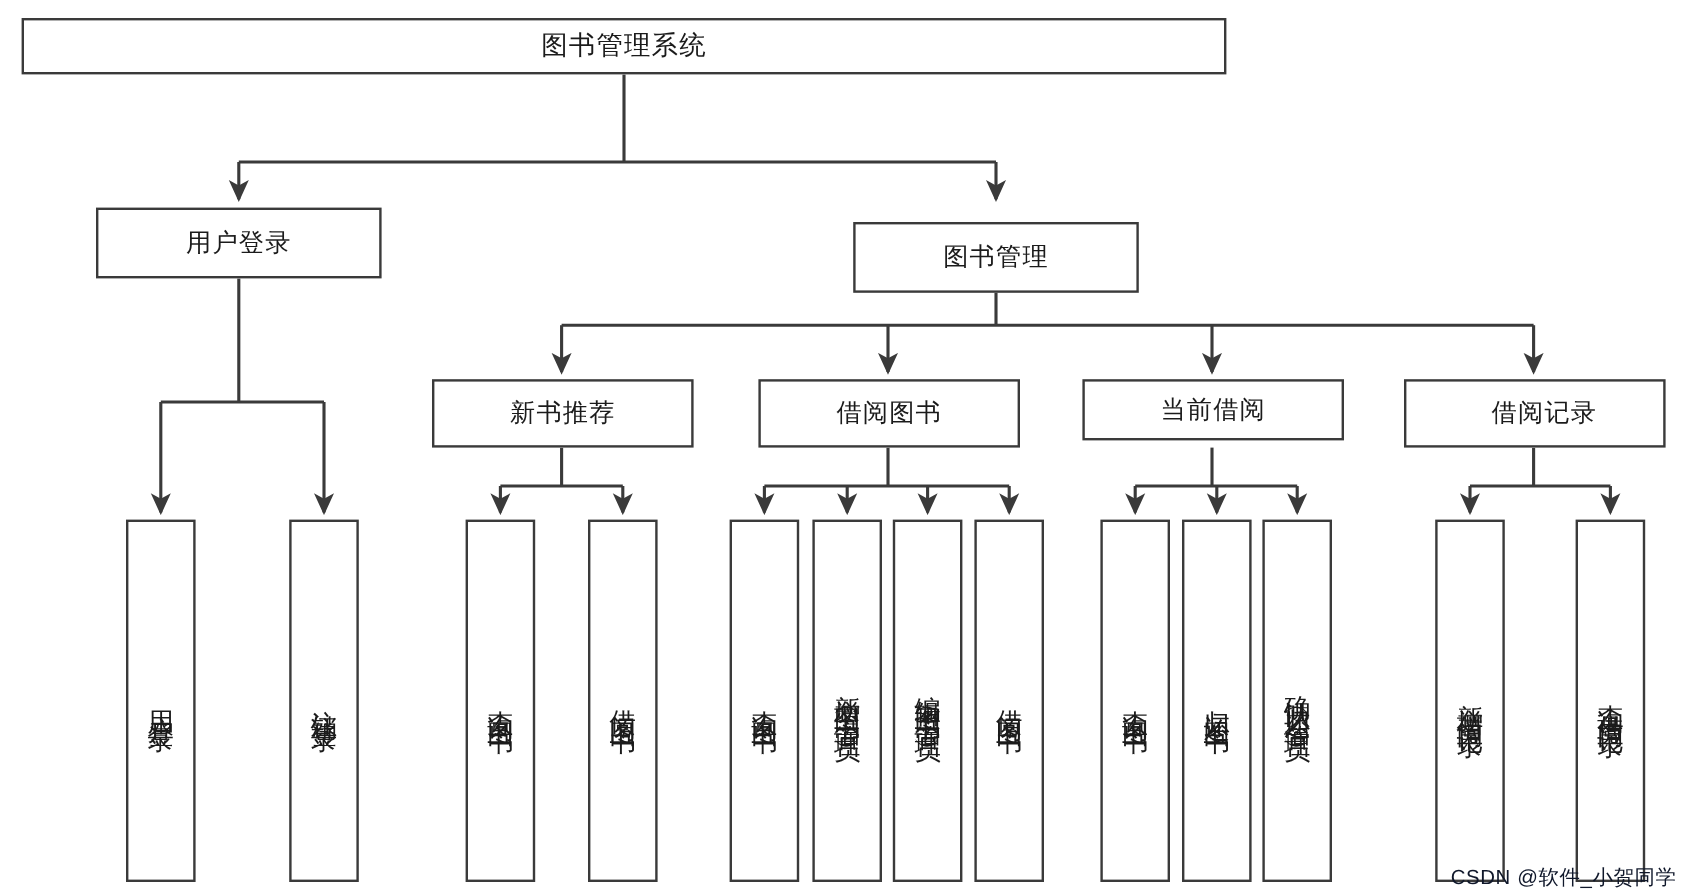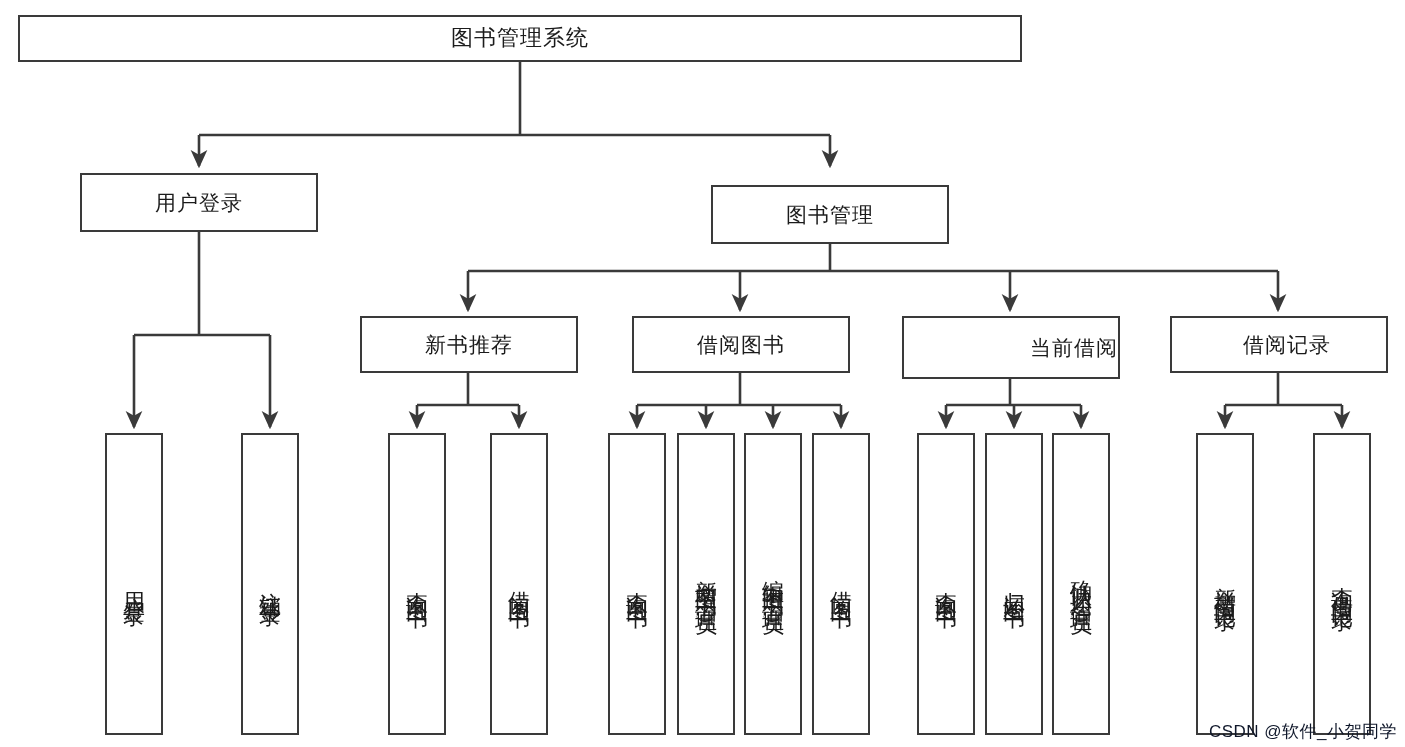--- a/index.html
+++ b/index.html
@@ -121,21 +121,21 @@
   </div>
 
   <div class="node h" style="left:360px;top:316px;width:218px;height:57px;">
     <span class="lbl">新书推荐</span>
   </div>
 
   <div class="node h" style="left:632px;top:316px;width:218px;height:57px;">
     <span class="lbl">借阅图书</span>
   </div>
 
-  <div class="node h" style="left:902px;top:316px;width:218px;height:63px;justify-content:flex-end;">
+  <div class="node h" style="left:902px;top:316px;width:218px;height:51px;">
     <span class="lbl">当前借阅</span>
   </div>
 
   <div class="node h" style="left:1170px;top:316px;width:218px;height:57px;padding-left:16px;">
     <span class="lbl">借阅记录</span>
   </div>
 
   <div class="node v" style="left:105px;top:433px;width:58px;height:302px;">
     <span class="lbl">用户登录</span>
   </div>

